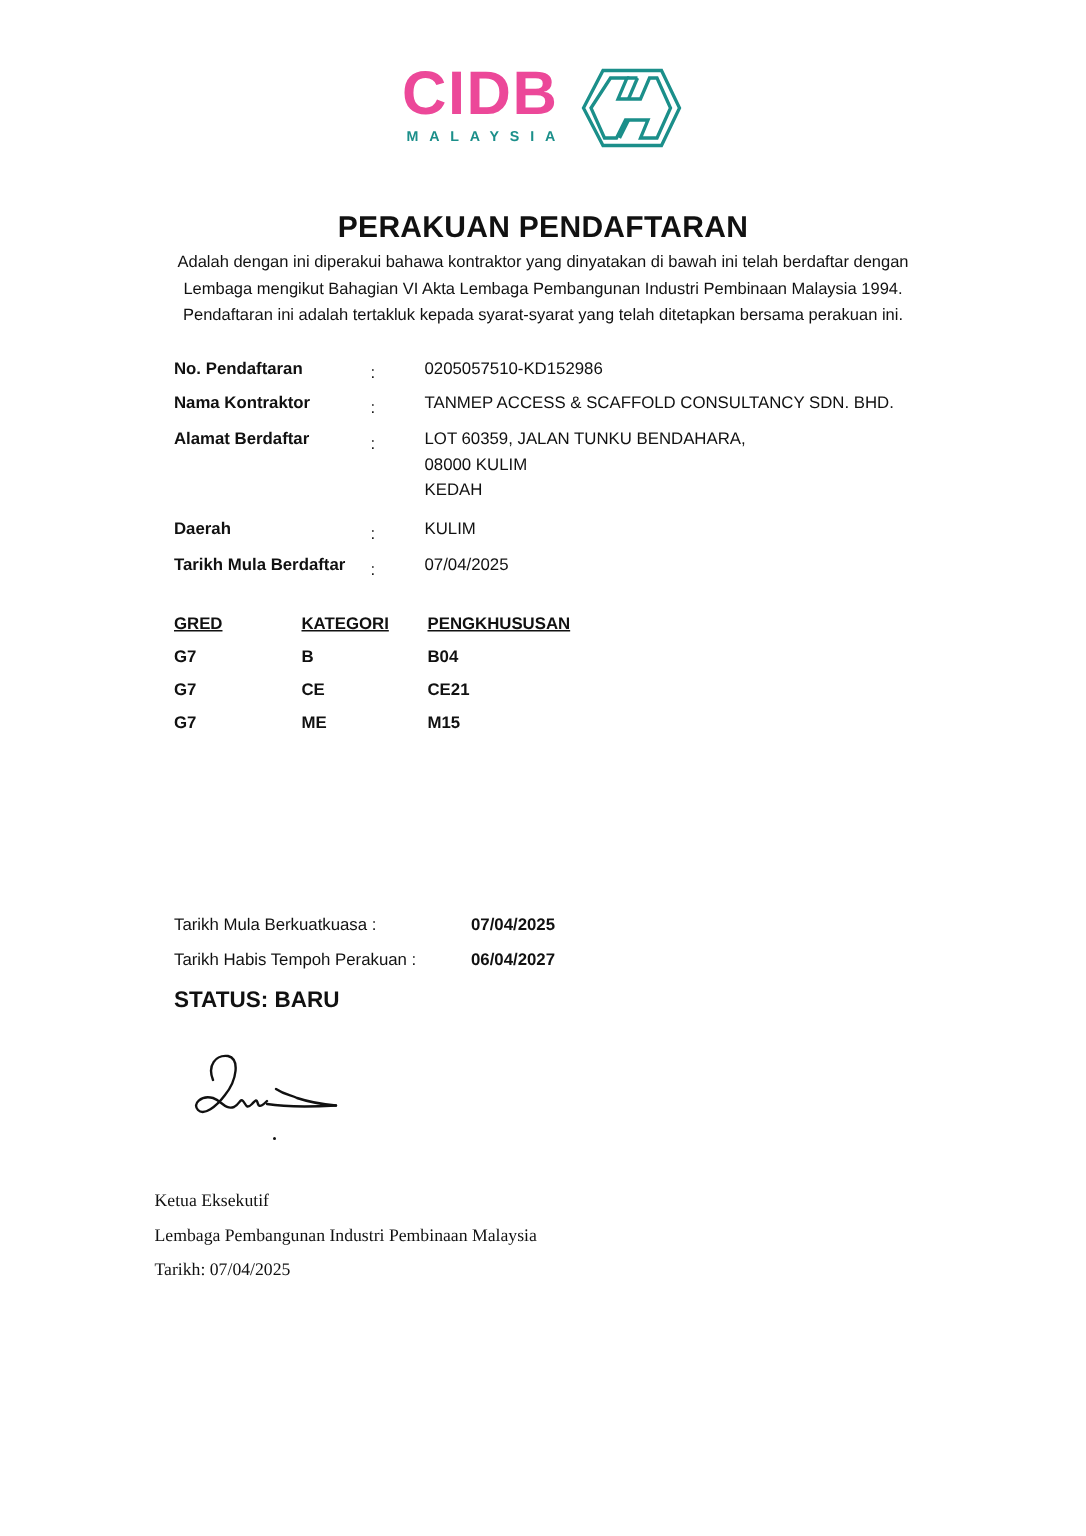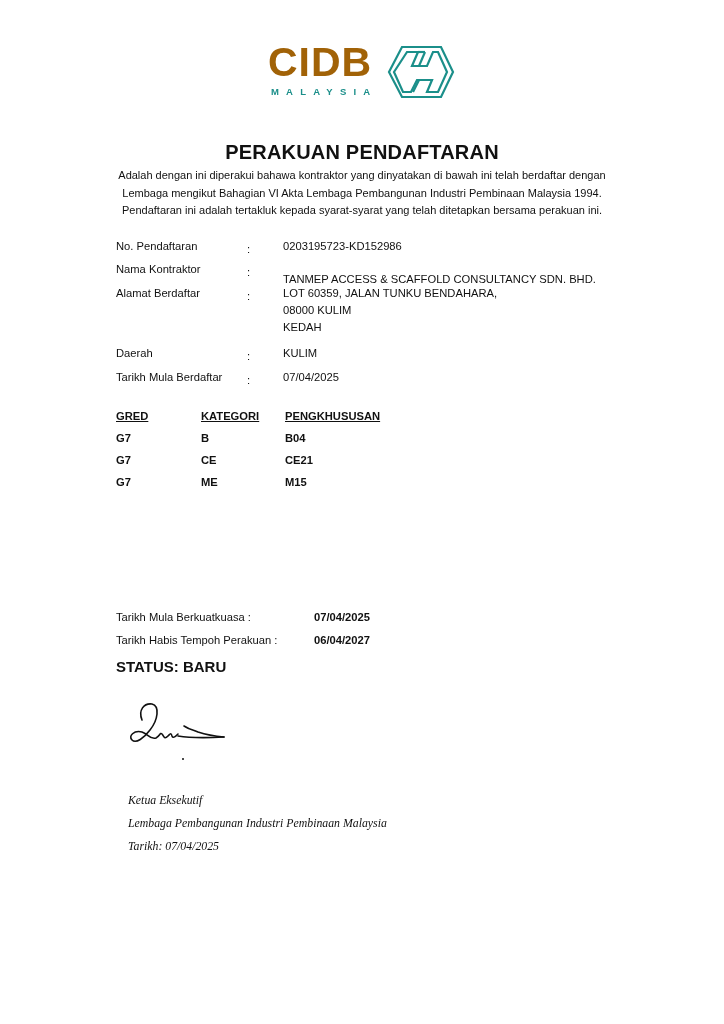--- a/index.html
+++ b/index.html
@@ -2,45 +2,45 @@
 <html><head>
   <meta charset="utf-8">
   <style>
     html, body { margin: 0; padding: 0; background: #ffffff; }
     body { width: 724px; height: 1024px; position: relative; overflow: hidden; color: #111; }
     .sans { font-family: "Liberation Sans", sans-serif; }
     .serif { font-family: "Liberation Serif", serif; }
     .abs { position: absolute; }
 
     .logo { left: 268px; top: 44px; width: 190px; height: 60px; }
-    .logo-text { position: absolute; left: 0; top: -4px; font-family: "Liberation Sans", sans-serif; font-weight: bold; font-size: 41px; letter-spacing: 1px; color: #a16207; line-height: 44px; }
+    .logo-text { position: absolute; left: 0; top: -4px; font-family: "Liberation Sans", sans-serif; font-weight: bold; font-size: 41px; letter-spacing: 1px; color: #ec4899; line-height: 44px; }
     .logo-sub { position: absolute; left: 3px; top: 42px; font-family: "Liberation Sans", sans-serif; font-weight: bold; font-size: 9.5px; letter-spacing: 7.2px; color: #1b8f8a; }
     .logo-mark { position: absolute; left: 117px; top: 0; }
 
     .title { left: 0; width: 724px; top: 117px; text-align: center; font-weight: bold; font-size: 20px; letter-spacing: 0.2px; margin-top: 24px; }
 
     .intro { left: 100px; width: 524px; top: 167px; text-align: center; font-size: 11px; line-height: 17.5px; }
 
     .info-row { left: 116px; font-size: 11.2px; }
-    .info-label { position: absolute; left: 0; font-weight: normal; white-space: nowrap; }
+    .info-label { position: absolute; left: 0; font-weight: bold; white-space: nowrap; }
     .info-colon { position: absolute; left: 131px; top: 3px; }
     .info-value { position: absolute; left: 167px; white-space: nowrap; line-height: 17px; }
 
     .grade-table { left: 116px; top: 410px; font-size: 11.2px; font-weight: bold; }
     .grade-cell { position: absolute; white-space: nowrap; }
     .grade-head { text-decoration: underline; }
 
     .validity { left: 116px; font-size: 11.2px; white-space: nowrap; }
     .validity-value { position: absolute; left: 198px; font-weight: bold; }
 
     .status { left: 116px; top: 658px; font-size: 15px; font-weight: bold; white-space: nowrap; }
 
     .signature { left: 124px; top: 700px; }
 
-    .footer-line { left: 128px; font-size: 11.8px; white-space: nowrap; font-style: italic; }
+    .footer-line { left: 103px; font-size: 11.8px; white-space: nowrap; }
   </style>
 </head>
 <body>
 
 <div class="abs logo">
   <div class="logo-text">CIDB</div>
   <div class="logo-sub">MALAYSIA</div>
   <svg class="logo-mark" width="70" height="56" viewBox="0 0 70 56">
     <g fill="none" stroke="#1b8f8a" stroke-width="2.2" stroke-linejoin="miter">
       <polygon points="17,3 56,3 68,28 56,53 17,53 4,28"></polygon>
@@ -56,27 +56,27 @@
 
 <div class="abs intro sans">
   <div>Adalah dengan ini diperakui bahawa kontraktor yang dinyatakan di bawah ini telah berdaftar dengan</div>
   <div>Lembaga mengikut Bahagian VI Akta Lembaga Pembangunan Industri Pembinaan Malaysia 1994.</div>
   <div>Pendaftaran ini adalah tertakluk kepada syarat-syarat yang telah ditetapkan bersama perakuan ini.</div>
 </div>
 
 <div class="abs info-row sans" style="top:240px;">
   <span class="info-label">No. Pendaftaran</span>
   <span class="info-colon">:</span>
-  <span class="info-value" style="top:-2px;">0203195723-KD152986</span>
+  <span class="info-value" style="top:-2px;">0205057510-KD152986</span>
 </div>
 
 <div class="abs info-row sans" style="top:263px;">
   <span class="info-label">Nama Kontraktor</span>
   <span class="info-colon">:</span>
-  <span class="info-value" style="top:-2px;margin-top:10px;">TANMEP ACCESS &amp; SCAFFOLD CONSULTANCY SDN. BHD.</span>
+  <span class="info-value" style="top:-2px;">TANMEP ACCESS &amp; SCAFFOLD CONSULTANCY SDN. BHD.</span>
 </div>
 
 <div class="abs info-row sans" style="top:287px;">
   <span class="info-label">Alamat Berdaftar</span>
   <span class="info-colon">:</span>
   <div class="info-value" style="top:-2px;">
     <div>LOT 60359, JALAN TUNKU BENDAHARA,</div>
     <div>08000 KULIM</div>
     <div>KEDAH</div>
   </div>

